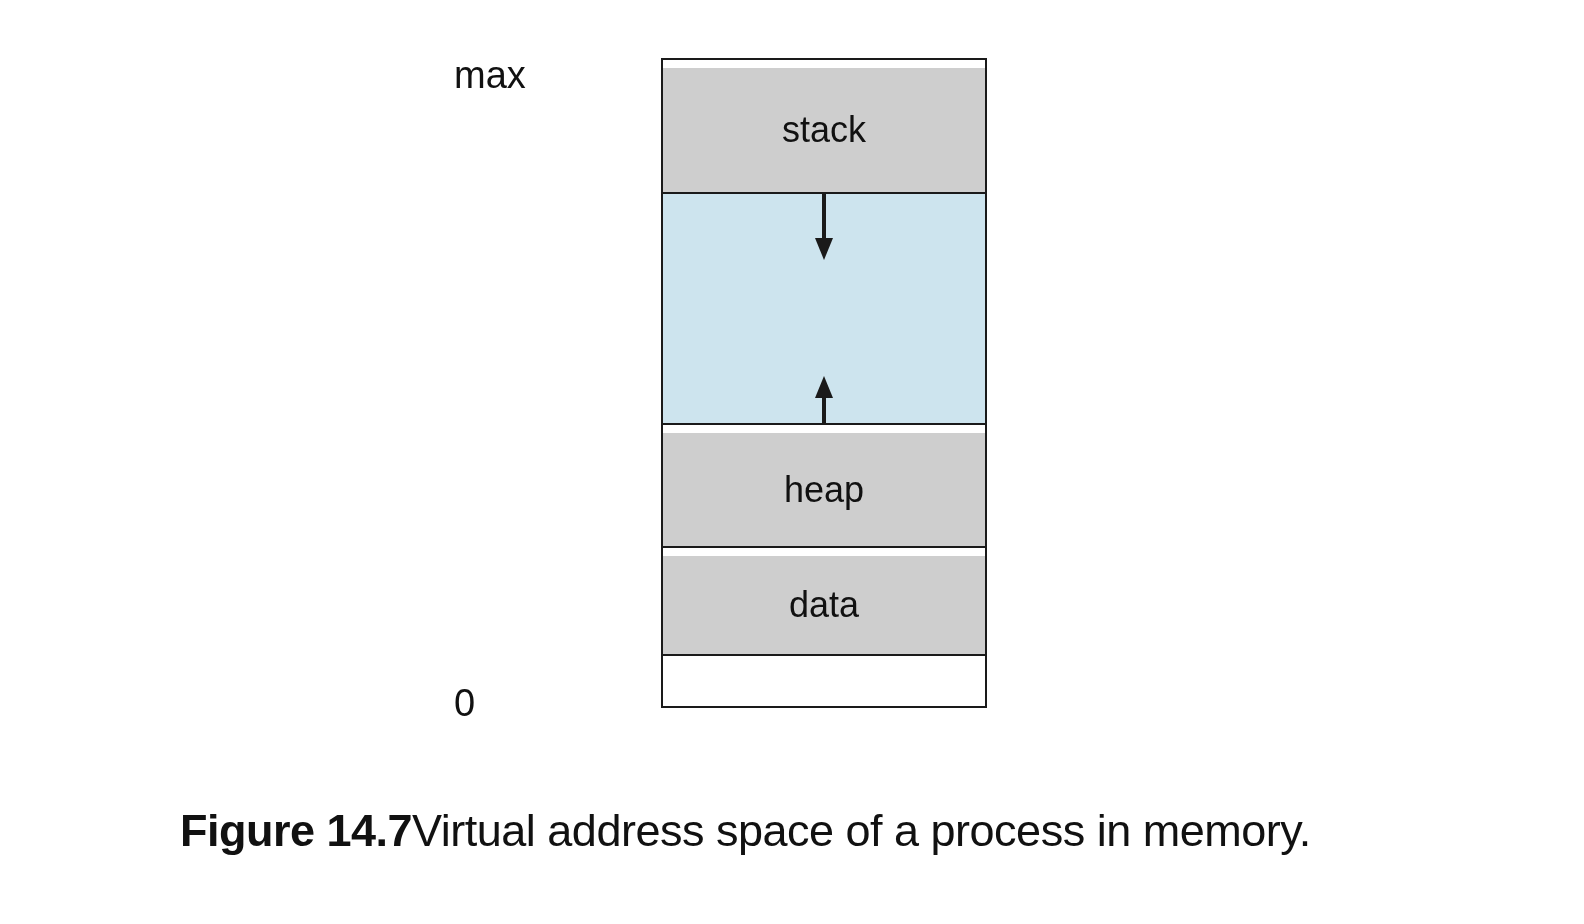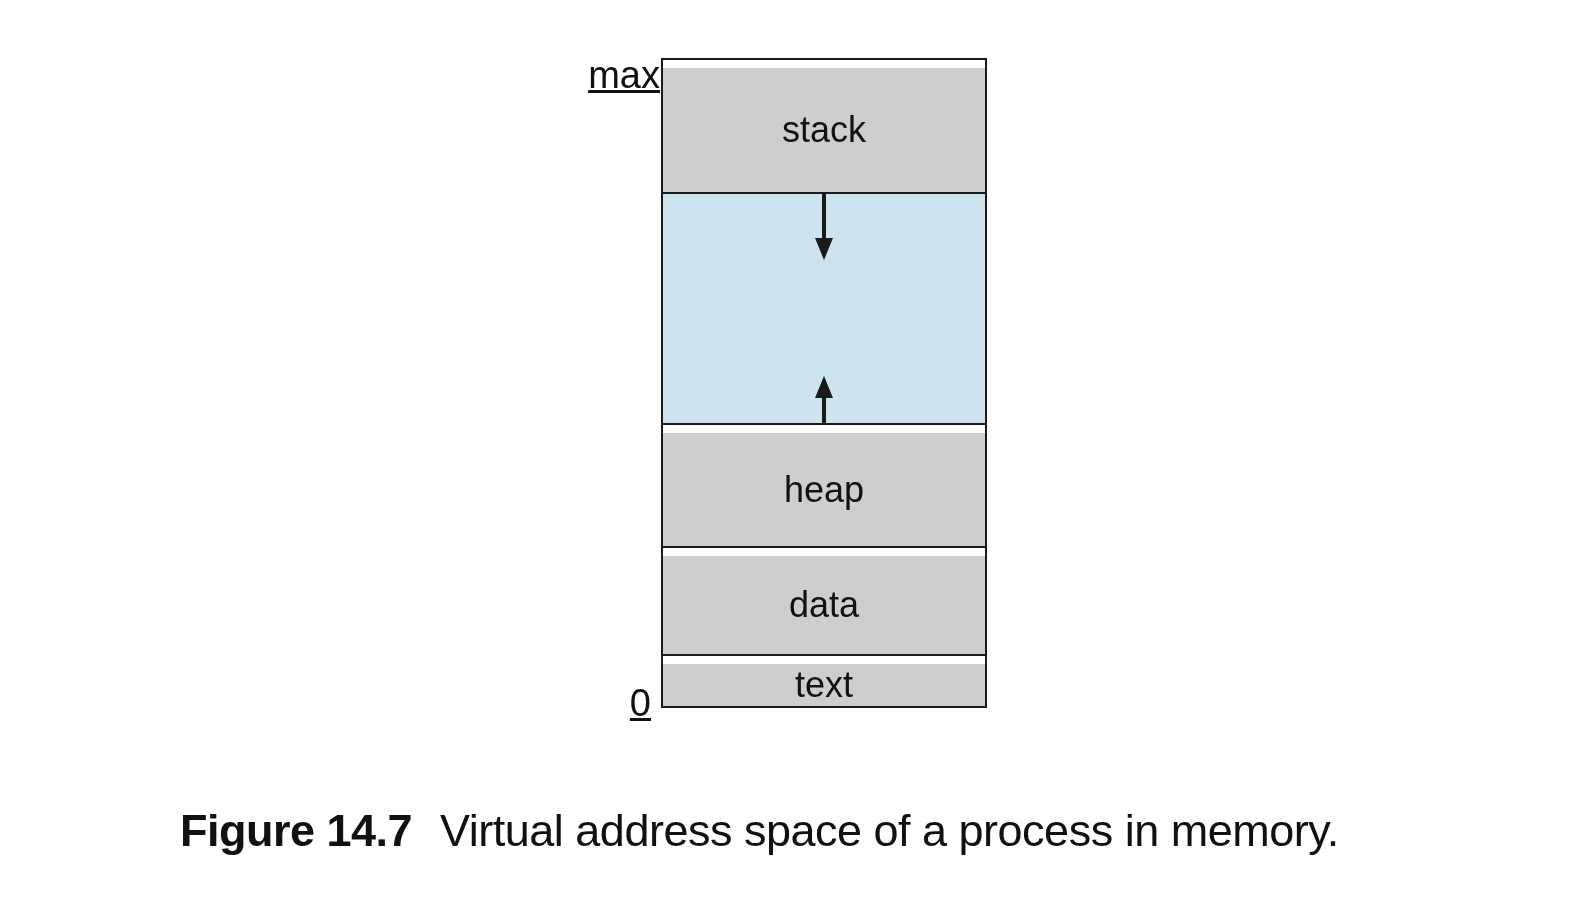--- a/index.html
+++ b/index.html
@@ -41,42 +41,40 @@
   .section.blue { background: var(--hole-blue, #cde4ee); }
   .sep { border-bottom: 2px solid var(--line, #1a1a1a); }
   .sec-stack { height: 126px; }
   .sec-hole  { height: 231px; position: relative; padding: 0; }
   .sec-heap  { height: 115px; }
   .sec-data  { height: 100px; }
   .sec-text  { flex: 1; }
   .sec-hole svg { display: block; width: 100%; height: 100%; }
   .axis-label {
     position: absolute;
-    left: 473px;
+    left: 454px;
     width: 187px;
-    text-align: right;
     font-size: 38px;
     line-height: 1;
     color: var(--text, #111111);
-    text-decoration: underline;
   }
   .axis-max { top: 56px; }
   .axis-zero { top: 684px; width: 178px; }
   .caption {
     position: absolute;
     left: 180px;
     top: 806px;
     font-size: 45px;
     line-height: 1.1;
     letter-spacing: -0.5px;
     white-space: nowrap;
     color: var(--text, #111111);
   }
   .caption .cap-label { font-weight: bold; }
-  .caption .cap-text { margin-left: 28px; font-weight: normal; }
+  .caption .cap-text { font-weight: normal; }
 </style>
 </head>
 <body>
 
 <div class="canvas">
 
   <div class="axis-label axis-max">max</div>
 
   <div class="memory-box">
 
@@ -98,23 +96,20 @@
     </div>
 
     <div class="section gray sep sec-heap">
       <span>heap</span>
     </div>
 
     <div class="section gray sep sec-data">
       <span>data</span>
     </div>
 
-    <div class="section gray sec-text">
-      <span>text</span>
-    </div>
 
   </div>
 
   <div class="axis-label axis-zero">0</div>
 
   <div class="caption">
     <span class="cap-label">Figure 14.7</span><span class="cap-text">Virtual address space of a process in memory.</span>
   </div>
 
 </div>

